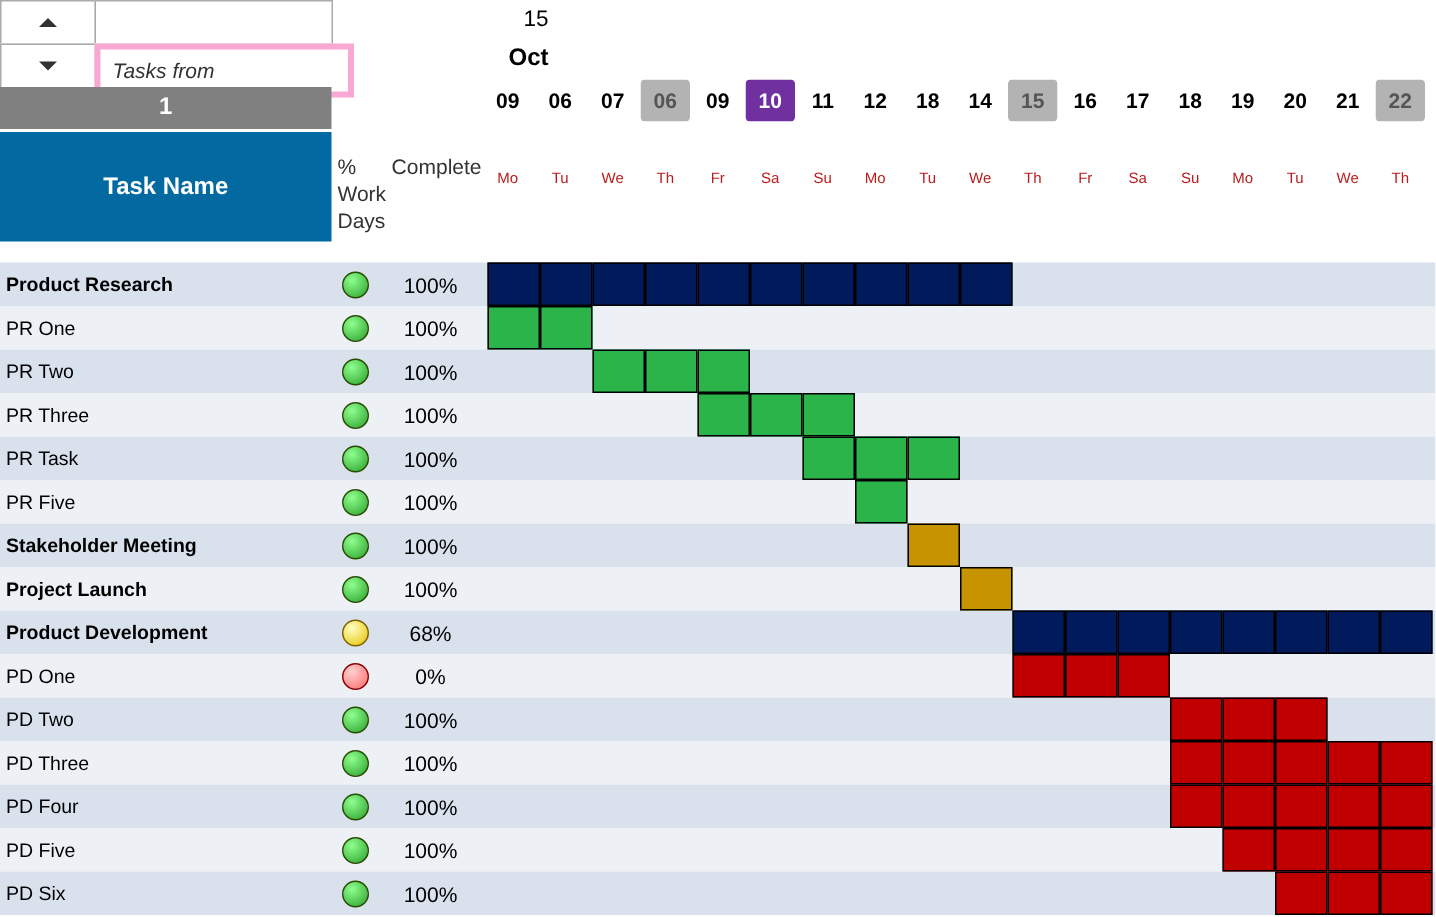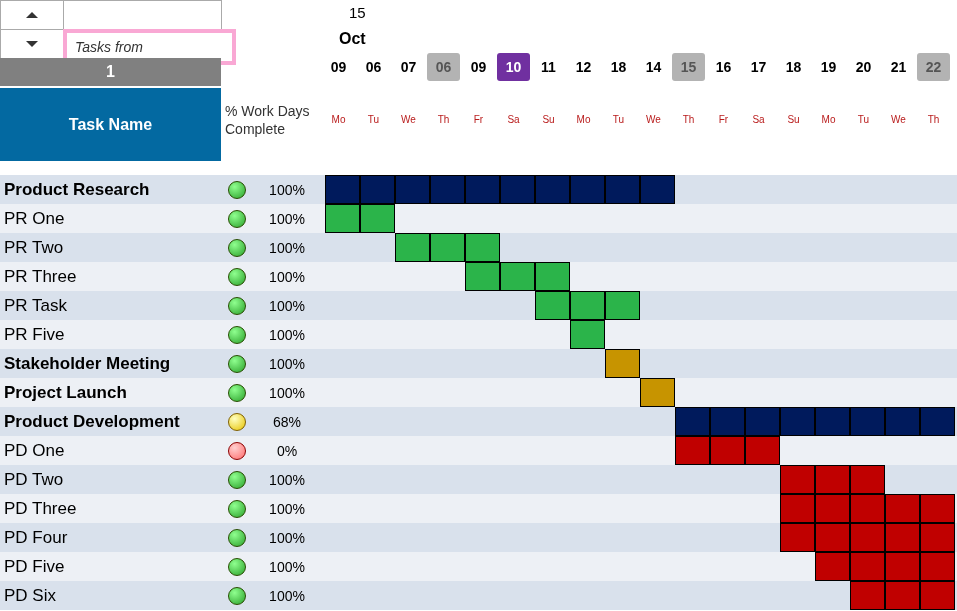--- a/index.html
+++ b/index.html
@@ -18,40 +18,40 @@
 
 .main{display:flex}
 .leftcol{width:221px;flex:0 0 221px}
 .midcol{width:100px;flex:0 0 100px}
 .rightcol{flex:1;overflow:hidden}
 
 
 .taskname-hdr{height:73px;background:#0369a1;color:#fff;font-weight:bold;display:flex;align-items:center;justify-content:center;font-size:16px}
 
 
-.mid-hdr{height:73px;display:flex;flex-direction:column;justify-content:flex-start;padding-top:14px;padding-left:4px;color:#333;line-height:1.3}
+.mid-hdr{height:73px;display:flex;flex-direction:row;justify-content:flex-start;padding-top:14px;padding-left:4px;color:#333;line-height:1.3}
 
 
 .tl-top{height:88px;position:relative}
 .tl-num{margin-left:28px;height:26px;line-height:26px;font-size:15px}
 .tl-month{margin-left:18px;font-weight:bold;font-size:16px;height:26px;line-height:26px}
 .tl-days{display:flex}
 .day-col{width:35px;flex:0 0 35px;text-align:center}
 .day-num{font-weight:600;height:26px;line-height:26px;font-size:14px;border:1px solid transparent;border-radius:3px;margin:1px}
 .day-num.weekend{background:#b3b3b3;color:#555}
 .day-num.current{background:#7030a0;color:#fff}
 .day-dow{height:36px;line-height:36px;font-size:10px;color:#b91c1c}
 
 .tl-dow-row{display:flex;height:73px;align-items:flex-start;padding-top:14px}
 
 
 .grow{display:flex;height:29px;align-items:center}
 .grow.alt{background:#d9e1ec}
 .grow.nalt{background:#edf0f5}
-.tname{width:221px;flex:0 0 221px;padding-left:4px;font-size:17px}
+.tname{width:221px;flex:0 0 221px;padding-left:4px;font-size:13px}
 .tname.bold{font-weight:bold}
 .status{width:24px;flex:0 0 24px;display:flex;align-items:center;justify-content:center}
 .dot{width:16px;height:16px;border-radius:50%;border:1px solid #264d00}
 .dot.green{background:radial-gradient(circle at 35% 30%,#8fff8f,#2aa02a)}
 .dot.yellow{background:radial-gradient(circle at 35% 30%,#ffffc0,#e6c200);border-color:#806000}
 .dot.red{background:radial-gradient(circle at 35% 30%,#ffd0d0,#ff6a6a);border-color:#8b0000}
 .pct{width:76px;flex:0 0 76px;text-align:center;font-size:14px}
 
 .gantt-cells{display:flex;flex:1;height:100%}
 .gcell{width:35px;flex:0 0 35px;height:29px;box-sizing:border-box}

